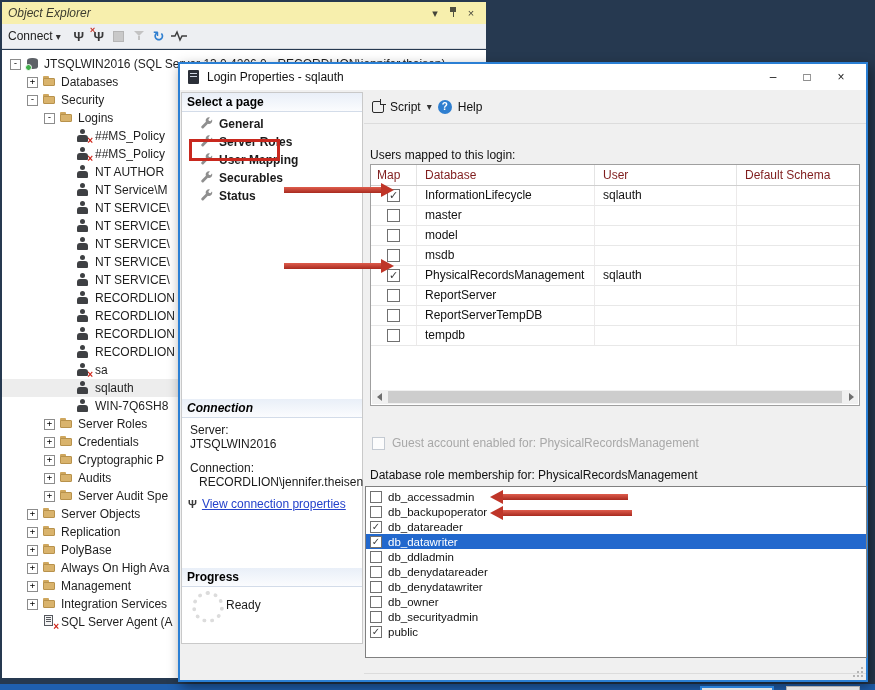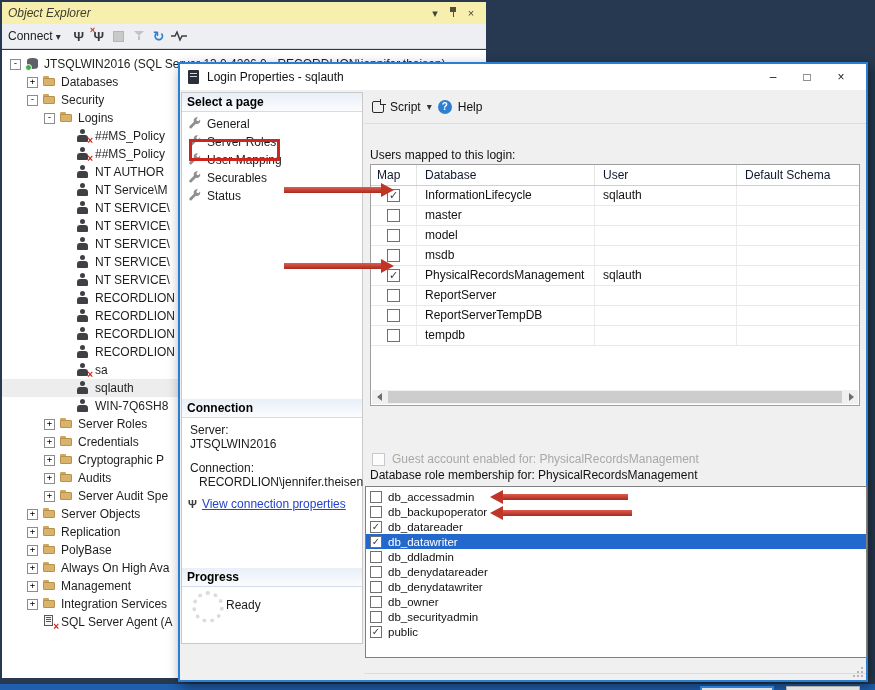--- a/index.html
+++ b/index.html
@@ -45,55 +45,55 @@
   .dlg-title{height:26px;background:#ffffff;display:flex;align-items:center;padding:0 8px;font-size:12px;color:#111;}
   .dlg-title .dtxt{flex:1;}
   .dlg-ico{position:relative;width:11px;height:14px;margin-right:8px;}
   .dlg-ico::before{content:"";position:absolute;inset:0;background:#2b2f38;border-radius:1px;}
   .dlg-ico::after{content:"";position:absolute;left:2px;top:3px;width:7px;height:1px;background:#cfd6e2;box-shadow:0 3px 0 #cfd6e2;}
   .wbtn{width:34px;text-align:center;font-size:12px;color:#222;cursor:default;}
   .dlg-body{position:absolute;left:0;top:26px;right:0;bottom:0;padding-left:37px;}
 
   .lpanel{position:absolute;left:1px;top:2px;width:182px;height:552px;background:#fff;border:1px solid #c9c9c9;box-sizing:border-box;font-size:12px;}
   .sec-head{position:absolute;left:0;right:0;height:19px;line-height:19px;padding-left:5px;font-weight:700;color:#000;background:linear-gradient(#e9eff8,#fbfcfe);border-bottom:1px solid #d3dce9;box-sizing:border-box;}
-  .pages{position:absolute;left:0;top:22px;right:0;}
+  .pages{position:absolute;left:12px;top:22px;right:0;font-weight:bold;}
   .pitem{height:18px;display:flex;align-items:center;padding-left:7px;gap:6px;color:#1b1b1b;}
   .lp-label{position:absolute;left:8px;color:#1b1b1b;}
   .lp-link-row{position:absolute;left:6px;display:flex;align-items:center;gap:5px;}
   .lp-link{color:#2442cb;text-decoration:underline;cursor:pointer;}
   .spinner{position:absolute;left:10px;width:24px;height:24px;border:4px dotted #dcdcdc;border-radius:50%;}
 
   .rpanel{position:absolute;left:184px;top:0;right:0;bottom:0;font-size:12px;color:#111;}
   .dlg-toolbar{position:absolute;left:0;right:0;top:0;height:34px;border-bottom:1px solid #dcdcdc;display:flex;align-items:center;padding-left:8px;gap:6px;box-sizing:border-box;}
   .script-ico{position:relative;width:12px;height:12px;}
   .script-ico::before{content:"";position:absolute;inset:0;border:1.5px solid #2b2b2b;border-radius:2px 0 2px 2px;}
   .script-ico::after{content:"";position:absolute;right:-2px;top:-2px;width:5px;height:5px;background:#f0f0f0;border-left:1.5px solid #2b2b2b;border-bottom:1.5px solid #2b2b2b;}
   .chev{font-size:10px;color:#333;}
   .help-ico{width:14px;height:14px;border-radius:50%;background:#2f7fd0;color:#fff;font-size:10px;font-weight:700;text-align:center;line-height:14px;}
   .lbl{position:absolute;height:14px;line-height:14px;}
 
   .utable{position:absolute;left:6px;top:74px;width:490px;height:242px;background:#fff;border:1px solid #9f9f9f;box-sizing:border-box;}
-  .uthead{display:flex;height:20px;border-bottom:1px solid #cfcfcf;color:#0f172a;}
+  .uthead{display:flex;height:20px;border-bottom:1px solid #cfcfcf;color:#7f1d1d;}
   .uthead .c{line-height:20px;box-sizing:border-box;border-right:1px solid #e4e4e4;padding-left:8px;}
   .utrow{display:flex;height:19px;border-bottom:1px solid #e8e8e8;align-items:center;}
   .utrow .c{height:19px;line-height:19px;box-sizing:border-box;border-right:1px solid #eceaea;padding-left:8px;overflow:hidden;white-space:nowrap;}
   .c.c0{width:46px;padding-left:0;display:flex;align-items:center;justify-content:center;}
   .c.c1{width:178px;}
   .c.c2{width:142px;}
   .c.c3{width:120px;border-right:none;}
   .cb{width:13px;height:13px;background:#fff;border:1px solid #707070;box-sizing:border-box;font-size:11px;line-height:11px;text-align:center;color:#3c3c3c;flex:none;}
   .cb.dis{border-color:#c4cad2;background:#fcfcfc;}
   .hscroll{position:absolute;left:1px;right:1px;bottom:1px;height:14px;background:#f0f0f0;display:flex;align-items:center;}
   .sarr{width:14px;height:14px;display:flex;align-items:center;justify-content:center;}
   .sarr span{width:0;height:0;border-top:4px solid transparent;border-bottom:4px solid transparent;}
   .sarr.l span{border-right:5px solid #6e6e6e;}
   .sarr.r span{border-left:5px solid #6e6e6e;}
   .sthumb{height:12px;background:#cdcdcd;flex:1;margin:0 2px;}
 
-  .guest-row{position:absolute;left:8px;top:362px;display:flex;align-items:center;gap:7px;color:#a8a8a8;}
+  .guest-row{position:absolute;left:8px;top:346px;display:flex;align-items:center;gap:7px;color:#a8a8a8;}
   .rolebox{position:absolute;left:1px;top:396px;width:502px;height:172px;background:#fff;border:1px solid #808080;box-sizing:border-box;padding-top:2px;overflow:hidden;}
   .rrow{height:15px;display:flex;align-items:center;gap:6px;padding-left:4px;font-size:11.5px;}
   .rrow .cb{width:12px;height:12px;font-size:10px;line-height:10px;}
   .rrow.sel{background:#2268cd;color:#fff;}
 
   .btnbar{position:absolute;left:0;right:0;top:583px;bottom:0;border-top:1px solid #dcdcdc;}
   .btn{position:absolute;top:12px;width:74px;height:22px;background:#e1e1e1;border:1px solid #adadad;font-size:12px;text-align:center;line-height:20px;box-sizing:border-box;cursor:default;}
   .btn.ok{left:336px;border-color:#2a7fd4;box-shadow:inset 0 0 0 1px #2a7fd4;}
   .btn.cancel{left:422px;}
   .grip{position:absolute;right:3px;bottom:3px;width:10px;height:10px;}
@@ -360,21 +360,21 @@
               <span>Securables</span>
             </div>
             <div class="pitem">
               <span><svg width="12" height="12" viewBox="0 0 12 12">
                   <path d="M11 2.6 9.4 4.2 7.8 3.8 7.4 2.2 9 .6A3.2 3.2 0 0 0 4.9 4.7L.7 8.9a1.4 1.4 0 0 0 2 2l4.2-4.2A3.2 3.2 0 0 0 11 2.6Z" fill="#8f8f8f"></path>
                 </svg></span>
               <span>Status</span>
             </div>
           </div>
 
-        <div class="sec-head" style="top:306px;">Connection</div>
+        <div class="sec-head" style="top:306px;font-style:italic;">Connection</div>
         <div class="lp-label" style="top:330px;">Server:</div>
         <div class="lp-label" style="top:344px;">JTSQLWIN2016</div>
         <div class="lp-label" style="top:368px;">Connection:</div>
         <div class="lp-label" style="top:382px;margin-left:9px;">RECORDLION\jennifer.theisen</div>
         <div class="lp-link-row" style="top:404px;">
           <span class="glyph-plug" style="font-size:11px;">Ψ</span>
           <span class="lp-link">View connection properties</span>
         </div>
 
         <div class="sec-head" style="top:475px;">Progress</div>

